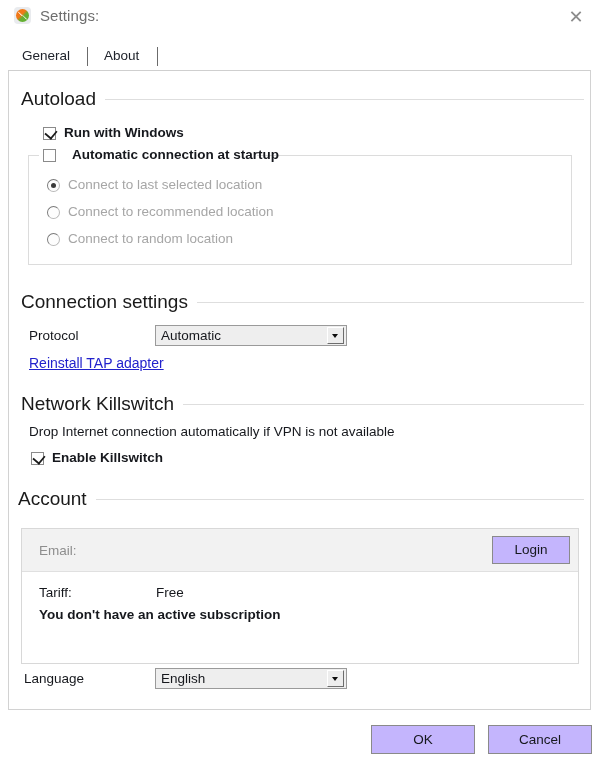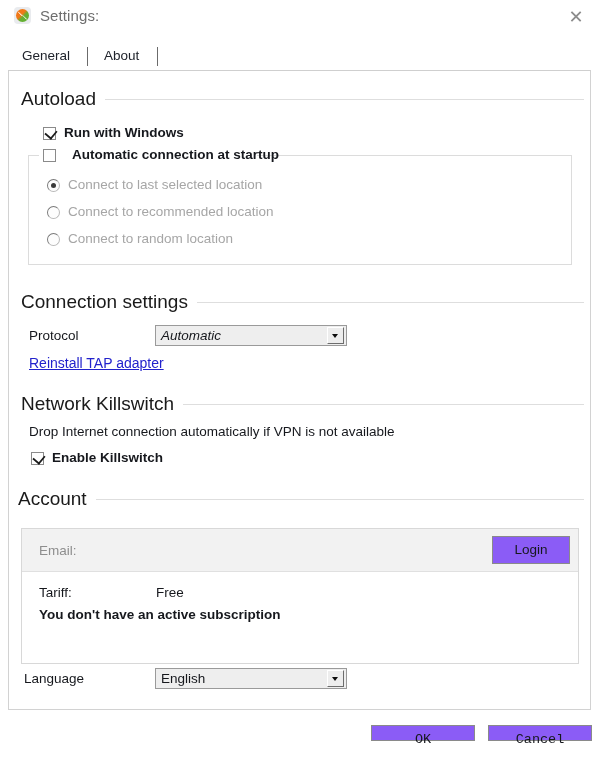--- a/index.html
+++ b/index.html
@@ -266,21 +266,21 @@
   }
   .email-label {
     position: absolute;
     left: 17px; top: 14px;
     font-size: 13.5px;
     color: #8e8e8e;
   }
   .btn {
     box-sizing: border-box;
     border: 1px solid #8a8a8a;
-    background: #8b5cf6;
+    background: #c4b5fd;
     font-family: "Liberation Sans", sans-serif;
     font-size: 13.5px;
     color: #16181d;
     text-align: center;
     cursor: default;
   }
   .login-btn {
     position: absolute;
     right: 8px; top: 7px;
     width: 78px; height: 28px;
@@ -303,23 +303,22 @@
     left: 17px; top: 78px;
     font-size: 13.5px;
     color: #16181d;
     font-weight: 600;
   }
 
   
   .footer-btn {
     position: absolute;
     top: 725px;
-    width: 104px; height: 16px;
+    width: 104px; height: 29px;
     line-height: 27px;
-    font-family: Liberation Mono, monospace;
   }
   .ok-btn { left: 371px; }
   .cancel-btn { left: 488px; }
 </style>
 </head>
 <body>
 
 <div class="titlebar">
   <div class="app-icon">
     <div class="swirl"></div>
@@ -366,21 +365,21 @@
   <div class="rb" style="left:47px; top:233px;"></div>
   <div class="rb-label" style="left:68px; top:231px;">Connect to random location</div>
 </div>
 
 <div class="sec" style="top:293px;">
   <span class="sec-label">Connection settings</span>
   <span class="sec-line"></span>
 </div>
 
 <div class="txt" style="left:29px; top:328px;">Protocol</div>
-<div class="combo" style="left:155px; top:325px; width:192px;font-style:italic;">
+<div class="combo" style="left:155px; top:325px; width:192px;">
   <span class="val">Automatic</span>
   <span class="arrow-btn"></span>
 </div>
 
 <div class="link" style="left:29px; top:355px;">Reinstall TAP adapter</div>
 
 <div class="sec" style="top:395px;">
   <span class="sec-label">Network Killswitch</span>
   <span class="sec-line"></span>
 </div>

